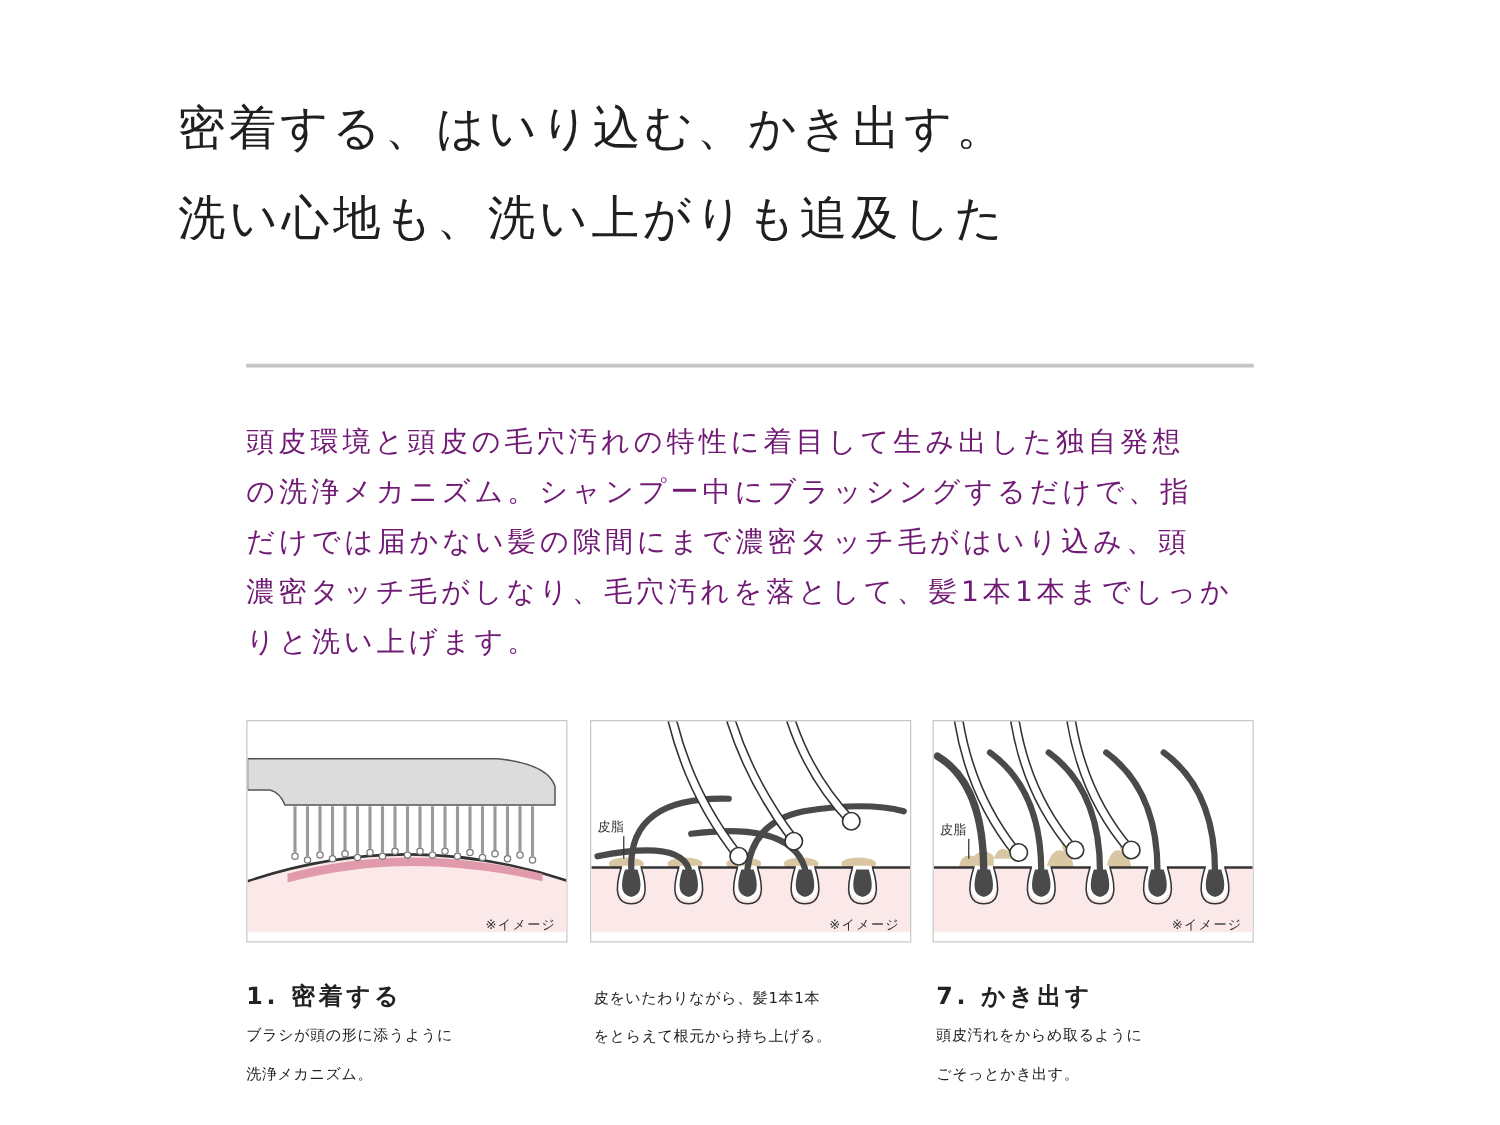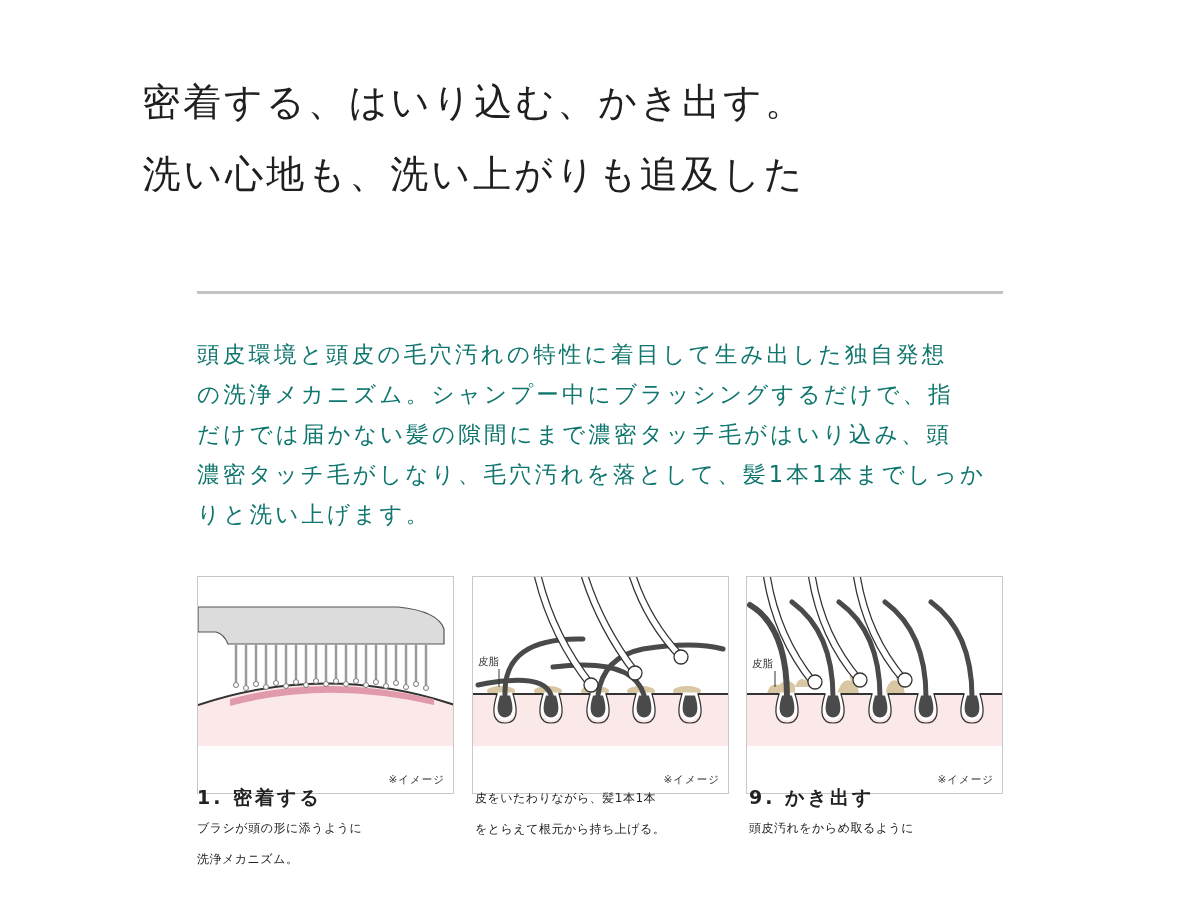--- a/index.html
+++ b/index.html
@@ -10,25 +10,25 @@
     .headline {
       position: absolute; left: 0; top: 66px; width: 948px; text-align: center;
       font-size: 38px; line-height: 72px; letter-spacing: 3px; color: #1f1f1f; font-weight: normal;
     }
     .headline div { white-space: nowrap; }
     .divider {
       position: absolute; left: 197px; top: 291px; width: 806px; height: 3px; background: #c4c4c4;
     }
     .body-text {
       position: absolute; left: 197px; top: 334px; width: 820px;
-      font-size: 22.5px; line-height: 40px; letter-spacing: 3.2px; color: #0f766e;
+      font-size: 22.5px; line-height: 40px; letter-spacing: 3.2px; color: #701a75;
     }
     .body-text div { white-space: nowrap; }
     .panel {
-      position: absolute; top: 576px; width: 257px; height: 218px;
+      position: absolute; top: 576px; width: 257px; height: 178px;
       border: 1px solid #c8c8c8; box-sizing: border-box; background: #fff; overflow: hidden;
     }
     .panel svg { position: absolute; left: 0; top: 0; }
     .panel .note {
       position: absolute; right: 8px; bottom: 6px; font-size: 10.5px; color: #333; letter-spacing: 1px; margin-left: 25px;
     }
     .panel .label-sebum {
       position: absolute; left: 5px; font-size: 10.5px; color: #333;
     }
     .step { position: absolute; top: 764px; width: 270px; margin-top: 18px; }
@@ -230,15 +230,16 @@
 <div class="step" style="left:197px;">
   <div class="title">1. 密着する</div>
   <div class="desc">ブラシが頭の形に添うように</div>
   <div class="desc">洗浄メカニズム。</div>
 </div>
 <div class="step" style="left:475px;">
   <div class="desc">皮をいたわりながら、髪1本1本</div>
   <div class="desc">をとらえて根元から持ち上げる。</div>
 </div>
 <div class="step" style="left:749px;">
-  <div class="title">9. かき出す</div>
+  <div class="title">7. かき出す</div>
   <div class="desc">頭皮汚れをからめ取るように</div>
+  <div class="desc">ごそっとかき出す。</div>
 </div>
 
 </body></html>

